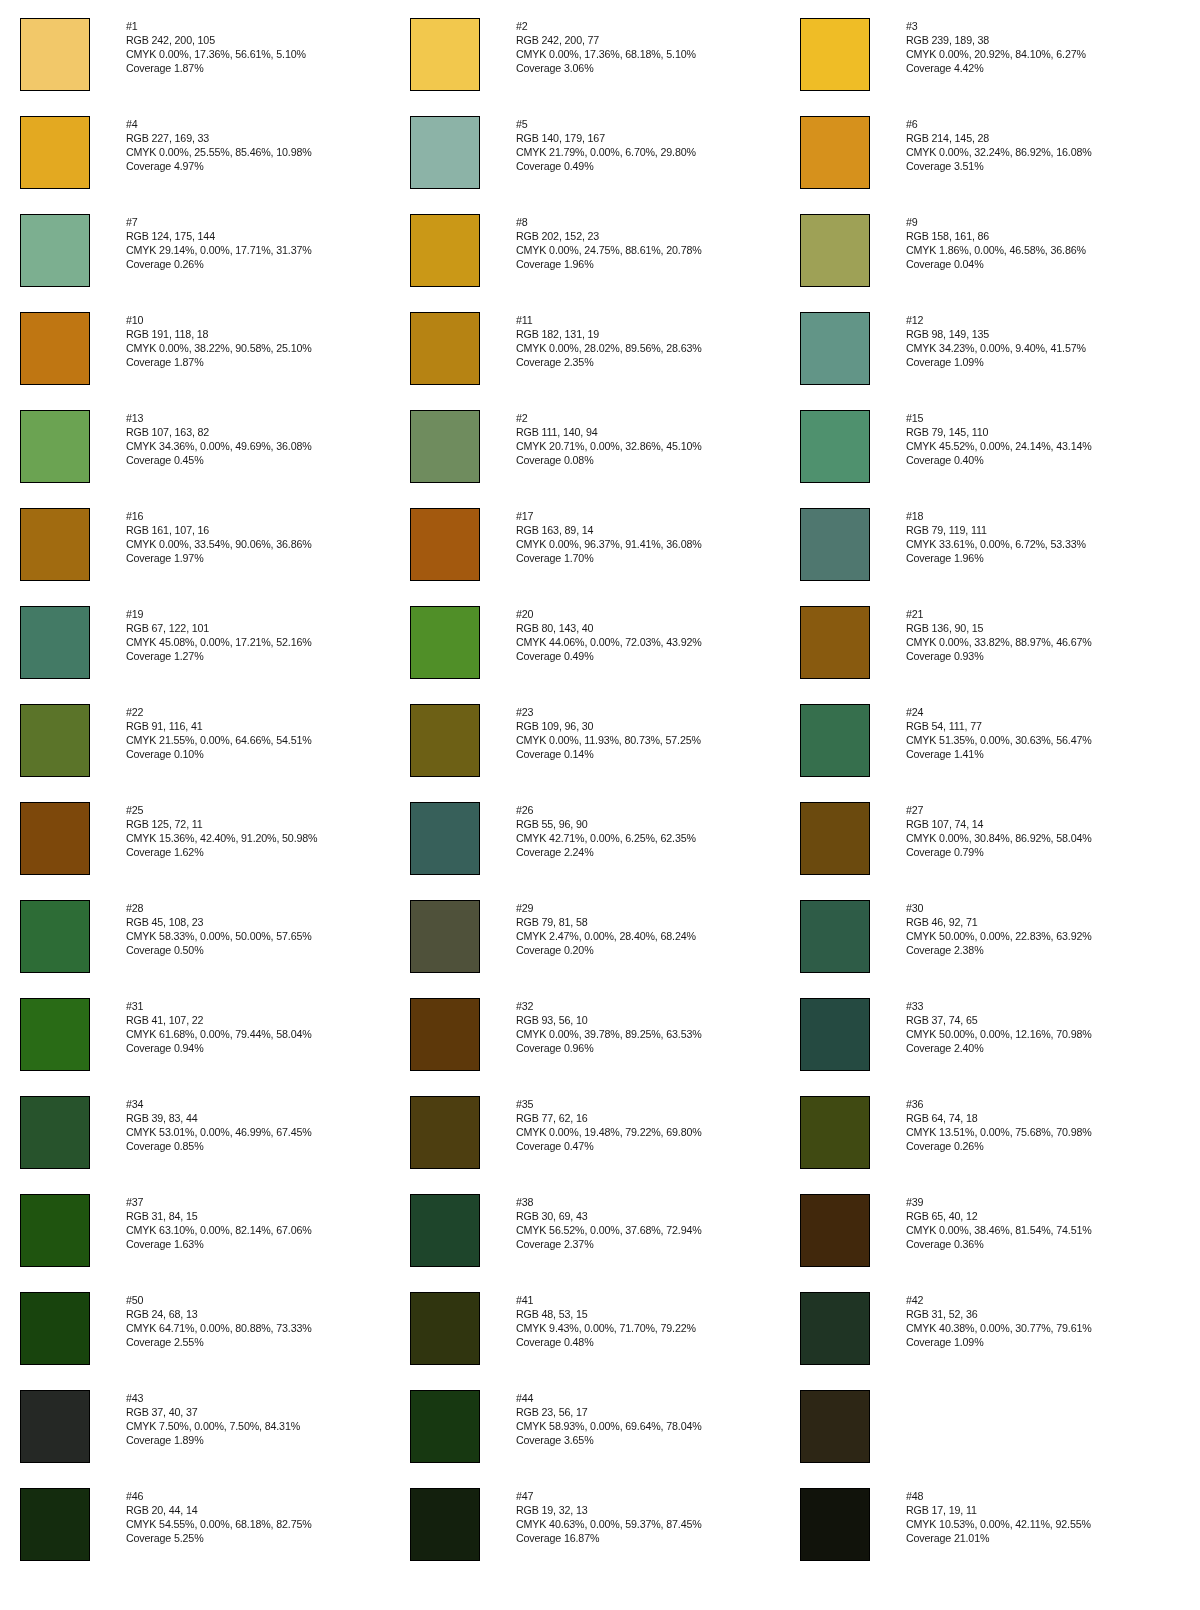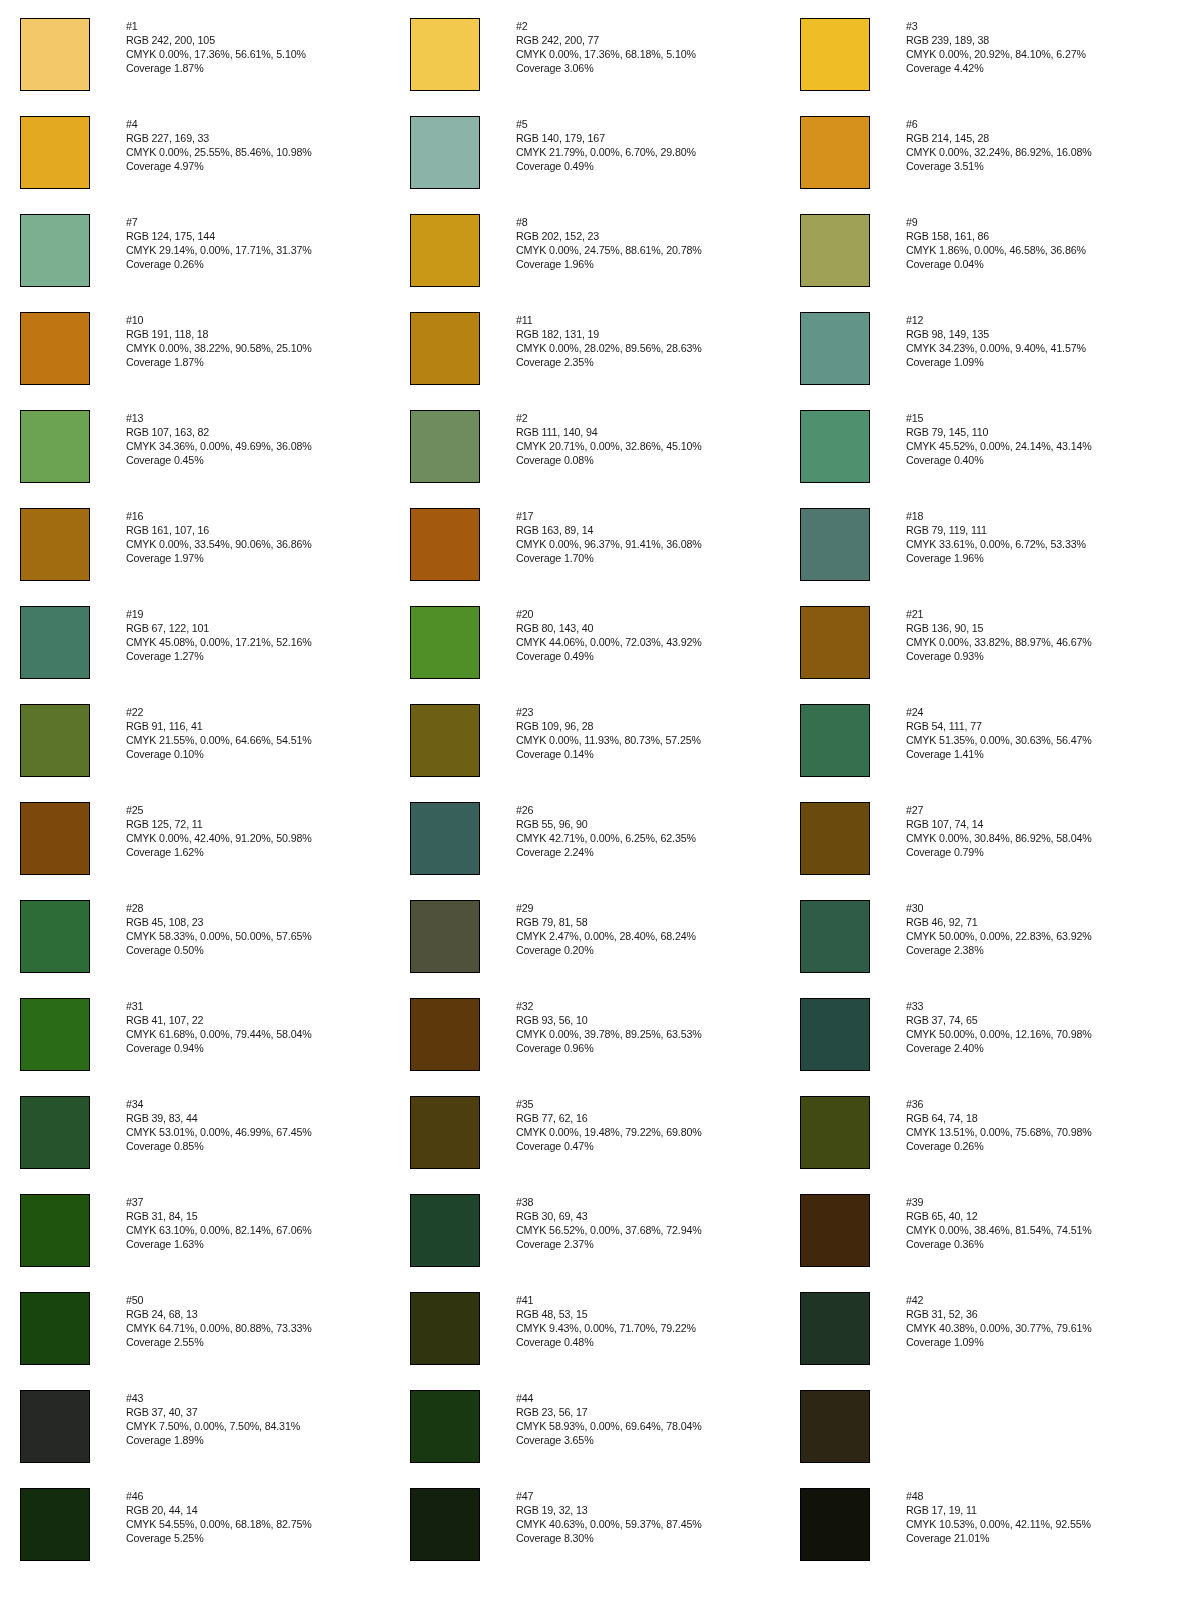--- a/index.html
+++ b/index.html
@@ -252,40 +252,40 @@
         <div class="line-index">#22</div>
         <div class="line-rgb">RGB 91, 116, 41</div>
         <div class="line-cmyk">CMYK 21.55%, 0.00%, 64.66%, 54.51%</div>
         <div class="line-coverage">Coverage 0.10%</div>
       </div>
     </div>
     <div class="swatch-entry">
       <div class="swatch-chip" style="background-color: rgb(109, 96, 21); border-color: rgb(0, 0, 0);"></div>
       <div class="swatch-info">
         <div class="line-index">#23</div>
-        <div class="line-rgb">RGB 109, 96, 28</div>
+        <div class="line-rgb">RGB 109, 96, 30</div>
         <div class="line-cmyk">CMYK 0.00%, 11.93%, 80.73%, 57.25%</div>
         <div class="line-coverage">Coverage 0.14%</div>
       </div>
     </div>
     <div class="swatch-entry">
       <div class="swatch-chip" style="background-color: rgb(54, 111, 77); border-color: rgb(0, 0, 0);"></div>
       <div class="swatch-info">
         <div class="line-index">#24</div>
         <div class="line-rgb">RGB 54, 111, 77</div>
         <div class="line-cmyk">CMYK 51.35%, 0.00%, 30.63%, 56.47%</div>
         <div class="line-coverage">Coverage 1.41%</div>
       </div>
     </div>
     <div class="swatch-entry">
       <div class="swatch-chip" style="background-color: rgb(125, 72, 11); border-color: rgb(0, 0, 0);"></div>
       <div class="swatch-info">
         <div class="line-index">#25</div>
         <div class="line-rgb">RGB 125, 72, 11</div>
-        <div class="line-cmyk">CMYK 0.00%, 42.40%, 91.20%, 50.98%</div>
+        <div class="line-cmyk">CMYK 15.36%, 42.40%, 91.20%, 50.98%</div>
         <div class="line-coverage">Coverage 1.62%</div>
       </div>
     </div>
     <div class="swatch-entry">
       <div class="swatch-chip" style="background-color: rgb(55, 96, 90); border-color: rgb(0, 0, 0);"></div>
       <div class="swatch-info">
         <div class="line-index">#26</div>
         <div class="line-rgb">RGB 55, 96, 90</div>
         <div class="line-cmyk">CMYK 42.71%, 0.00%, 6.25%, 62.35%</div>
         <div class="line-coverage">Coverage 2.24%</div>
@@ -464,21 +464,21 @@
         <div class="line-cmyk">CMYK 54.55%, 0.00%, 68.18%, 82.75%</div>
         <div class="line-coverage">Coverage 5.25%</div>
       </div>
     </div>
     <div class="swatch-entry">
       <div class="swatch-chip" style="background-color: rgb(19, 32, 13); border-color: rgb(0, 0, 0);"></div>
       <div class="swatch-info">
         <div class="line-index">#47</div>
         <div class="line-rgb">RGB 19, 32, 13</div>
         <div class="line-cmyk">CMYK 40.63%, 0.00%, 59.37%, 87.45%</div>
-        <div class="line-coverage">Coverage 8.30%</div>
+        <div class="line-coverage">Coverage 16.87%</div>
       </div>
     </div>
     <div class="swatch-entry">
       <div class="swatch-chip" style="background-color: rgb(17, 19, 11); border-color: rgb(0, 0, 0);"></div>
       <div class="swatch-info">
         <div class="line-index">#48</div>
         <div class="line-rgb">RGB 17, 19, 11</div>
         <div class="line-cmyk">CMYK 10.53%, 0.00%, 42.11%, 92.55%</div>
         <div class="line-coverage">Coverage 21.01%</div>
       </div>

